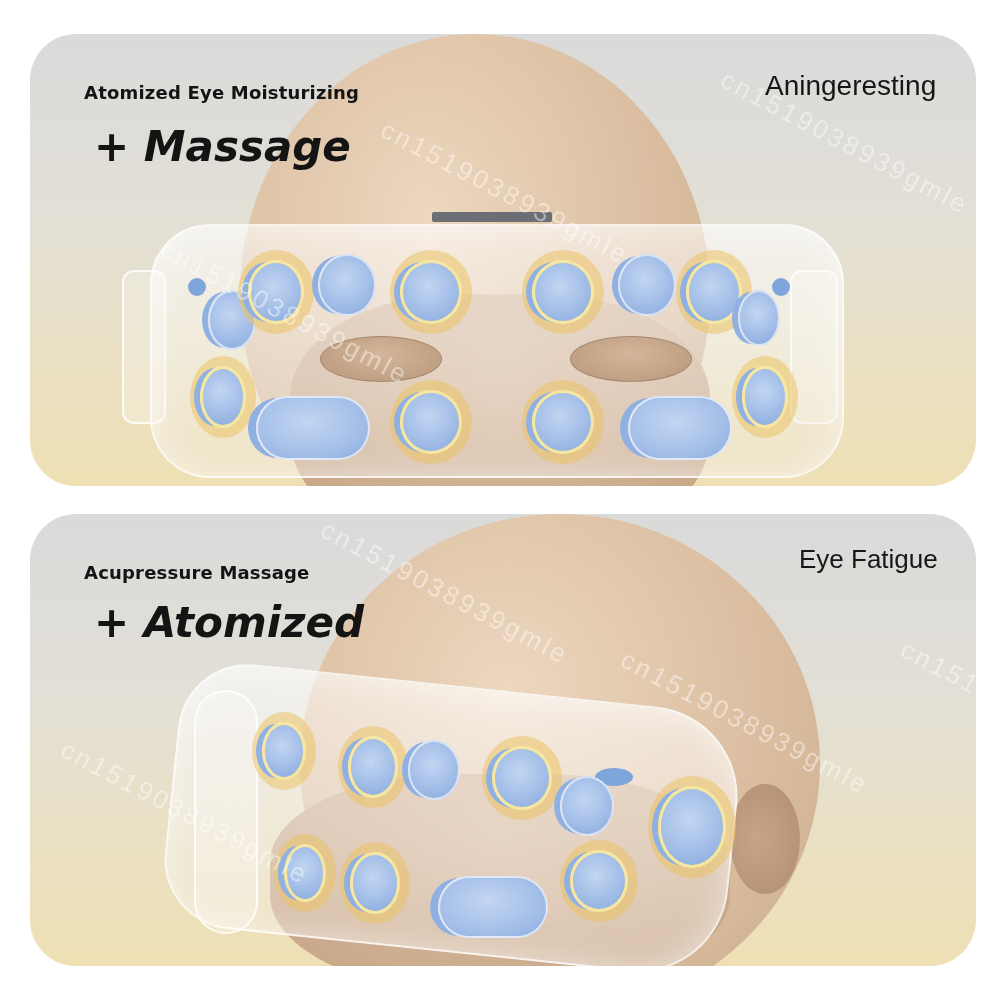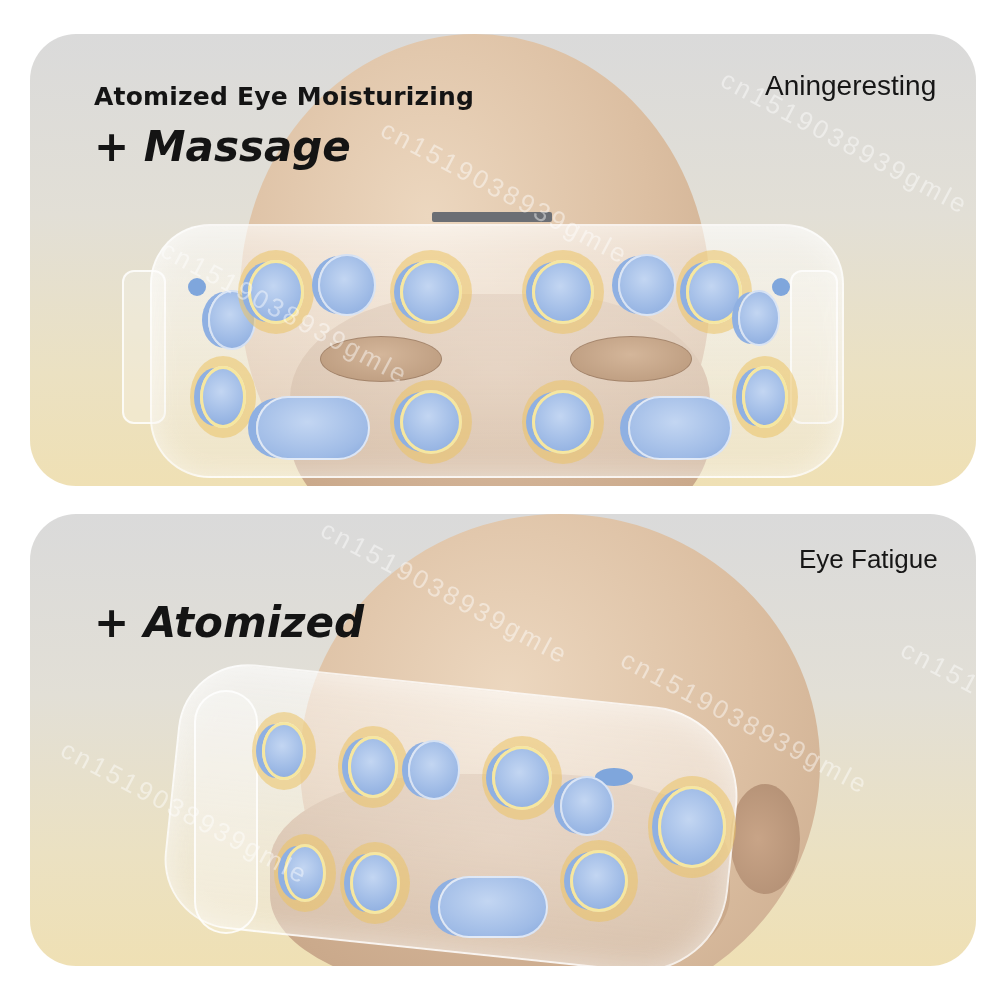--- a/index.html
+++ b/index.html
@@ -44,22 +44,22 @@
     box-shadow: -10px 0 0 -2px #8fb0e2;
   }
   .strap {
     position: absolute; border: 2px solid rgba(255,255,255,0.8); border-radius: 12px;
     background: rgba(255,255,255,0.25);
   }
   .dot { position: absolute; border-radius: 50%; background: #7fa6dc; }
   .ctrl { position: absolute; background: #6b6e74; border-radius: 2px; }
   .ear { position: absolute; border-radius: 50%; background: radial-gradient(ellipse at 40% 50%, #c8a487 0%, #b08d72 100%); }
   .title-small {
-    position: absolute; left: 64px; font-weight: bold; color: #141414;
-    font-size: 25px; letter-spacing: 0.2px; white-space: nowrap;
+    position: absolute; left: 54px; font-weight: bold; color: #141414;
+    font-size: 18px; letter-spacing: 0.2px; white-space: nowrap;
   }
   .title-big {
     position: absolute; left: 64px; font-weight: bold; color: #141414;
     font-size: 42px; white-space: nowrap; font-style: italic;
   }
   .tag {
     position: absolute; font-family: Liberation Sans, sans-serif; color: #161616;
     font-size: 28px; white-space: nowrap; margin-left: 23px;
   }
   .watermark {
@@ -132,15 +132,16 @@
   <div class="node ring" style="left:254px; top:330px; width:36px; height:52px;"></div>
   <div class="node ring" style="left:320px; top:338px; width:44px; height:56px;"></div>
   <div class="pill" style="left:408px; top:362px; width:106px; height:58px;"></div>
   <div class="node ring" style="left:540px; top:336px; width:52px; height:56px;"></div>
 
   <div class="watermark" style="left:600px; top:130px; transform:rotate(28deg);">cn1519038939gmle</div>
   <div class="watermark" style="left:40px; top:220px; transform:rotate(28deg);">cn1519038939gmle</div>
   <div class="watermark" style="left:300px; top:0px; transform:rotate(28deg);">cn1519038939gmle</div>
   <div class="watermark" style="left:880px; top:120px; transform:rotate(28deg);">cn1519038939gmle</div>
 
+  <div class="title-small" style="top:48px;">Acupressure Massage</div>
   <div class="title-big" style="top:84px;">+ Atomized</div>
   <div class="tag" style="left:746px; top:30px; font-size:26px;">Eye Fatigue</div>
 </div>
 
 </body></html>

